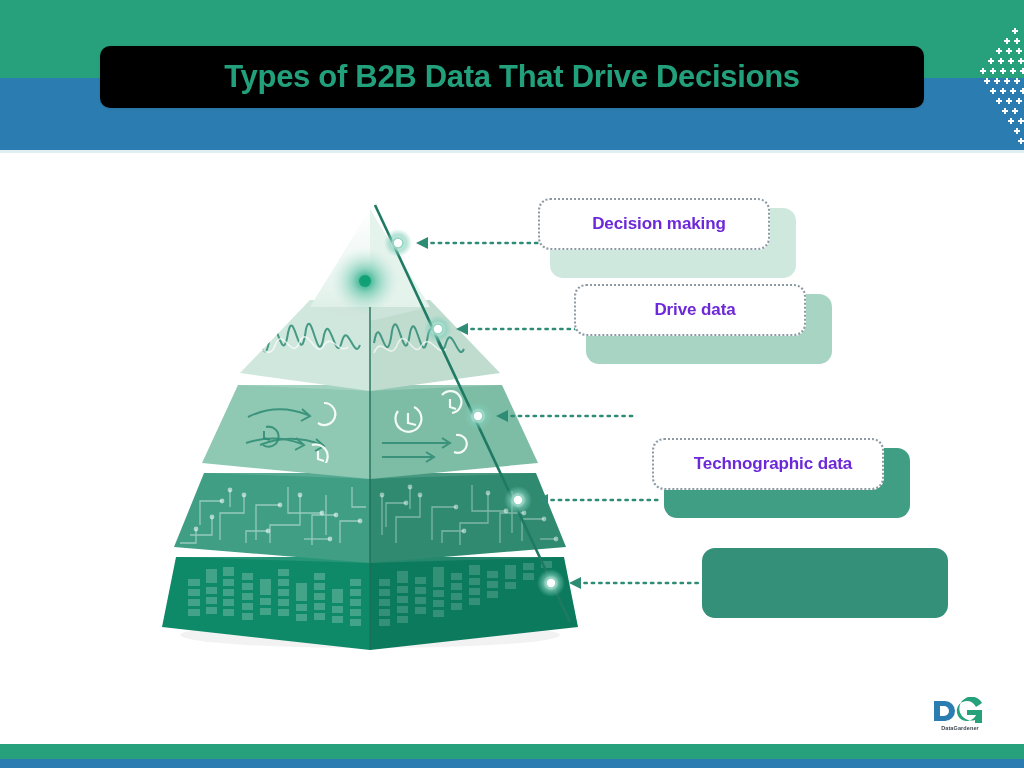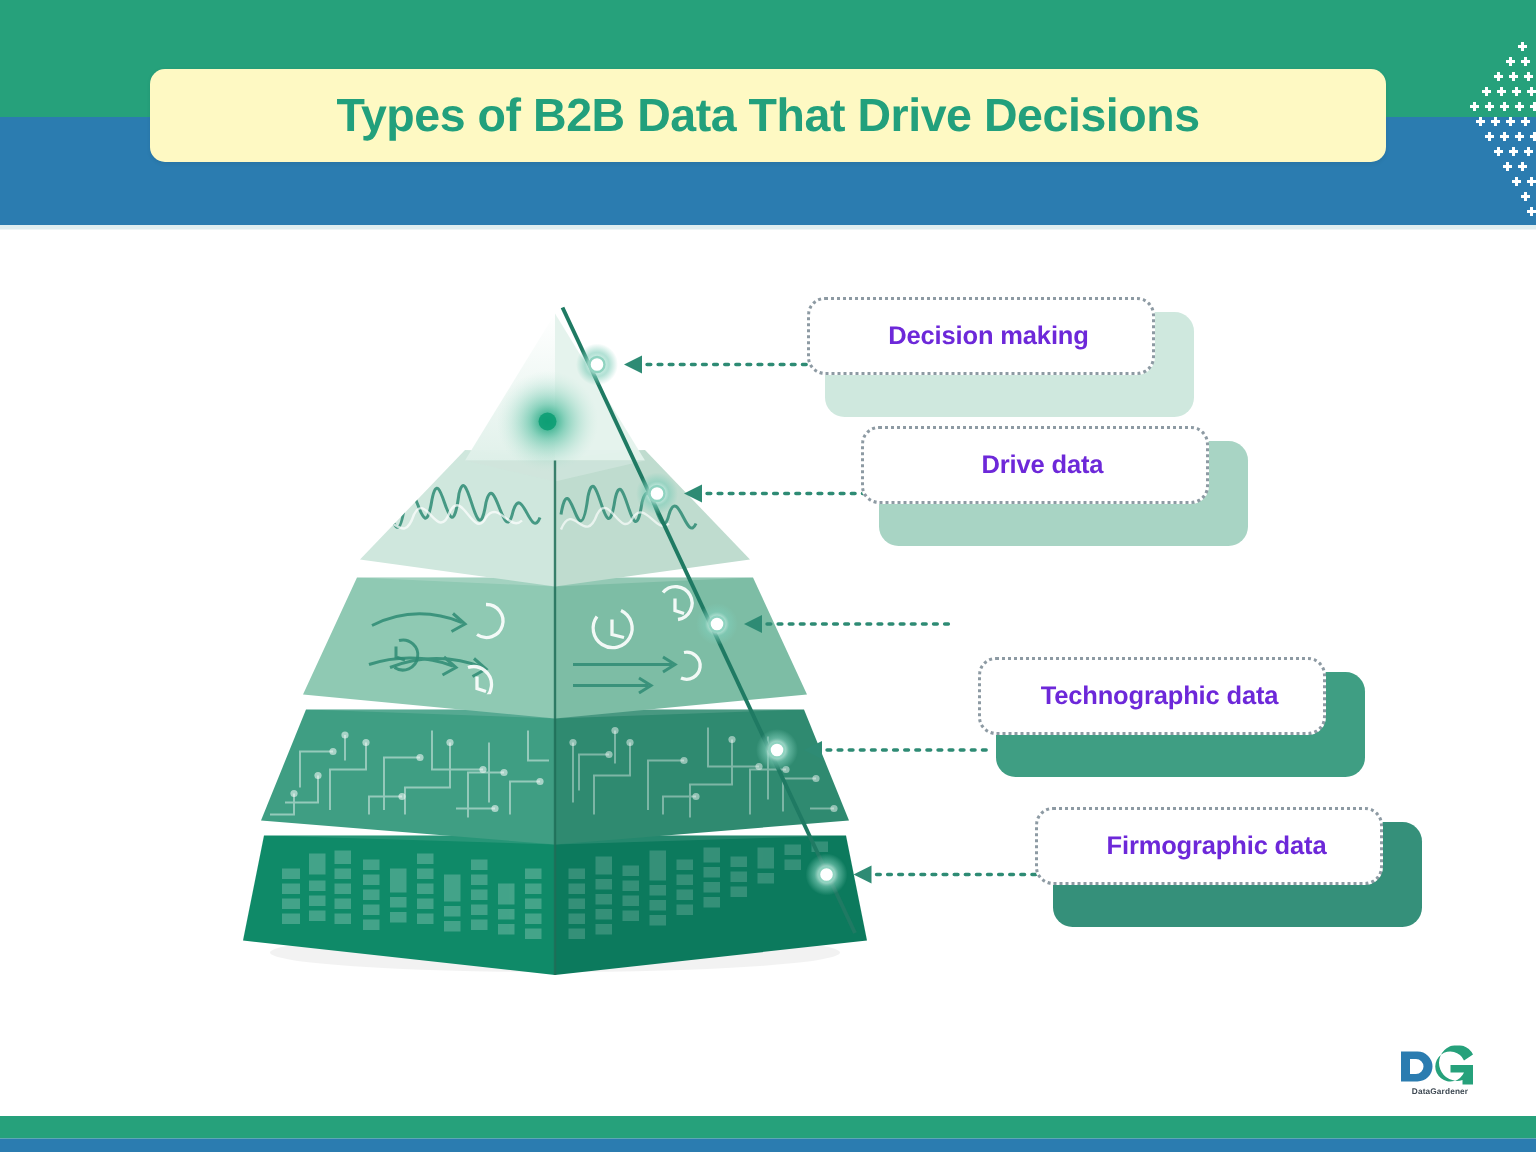--- a/index.html
+++ b/index.html
@@ -12,21 +12,21 @@
   }
   #stage { position:absolute; inset:0; width:1024px; height:768px; }
 
   
   .band-green-top { position:absolute; left:0; top:0; width:1024px; height:78px; background:#26a17b; }
   .band-blue-top  { position:absolute; left:0; top:78px; width:1024px; height:72px; background:#2b7cb0; }
   .band-hairline  { position:absolute; left:0; top:150px; width:1024px; height:3px; background:#dfeef0; }
 
   .title-card {
     position:absolute; left:100px; top:46px; width:824px; height:62px;
-    background:#fef9c3; border-radius:10px;
+    background:#000000; border-radius:10px;
     display:flex; align-items:center; justify-content:center;
     box-shadow:0 1px 3px rgba(0,0,0,.07);
   }
   .title-text {
     font-size:31px; font-weight:bold; color:#22a07c;
     letter-spacing:-0.3px; white-space:nowrap;
   }
 
   .deco-pattern { position:absolute; left:958px; top:22px; width:66px; height:128px; overflow:hidden; }
 
@@ -527,23 +527,20 @@
 
   <div class="label-group" style="left:664px; top:448px; width:246px; height:70px;">
     <div class="label-back" style="background:#3f9e83;"></div>
     <div class="label-box">
       <span class="label-text">Technographic data</span>
     </div>
   </div>
 
   <div class="label-group" style="left:702px; top:548px; width:246px; height:70px;">
     <div class="label-back" style="background:#35907a;"></div>
-    <div class="label-box">
-      <span class="label-text">Firmographic data</span>
-    </div>
   </div>
 
   <div class="logo-wrap">
     <svg width="64" height="28" viewBox="0 0 64 28">
 
       <path d="M6,4 h11 a10,10 0 0 1 0,20 h-11 z M12,9 v10 h4 a5,5 0 0 0 0,-10 z" fill="#2b7cb0"></path>
 
       <path d="M48,10 a10,10 0 1 0 0,8 h-9 v-5 h15 v13 h-7 v-3 a12,12 0 1 1 7,-17 z" fill="#26a17b"></path>
       <path d="M30,4 h9 a10,10 0 0 1 0,20 h-9 z" fill="#26a17b" opacity=".0"></path>
     </svg>

